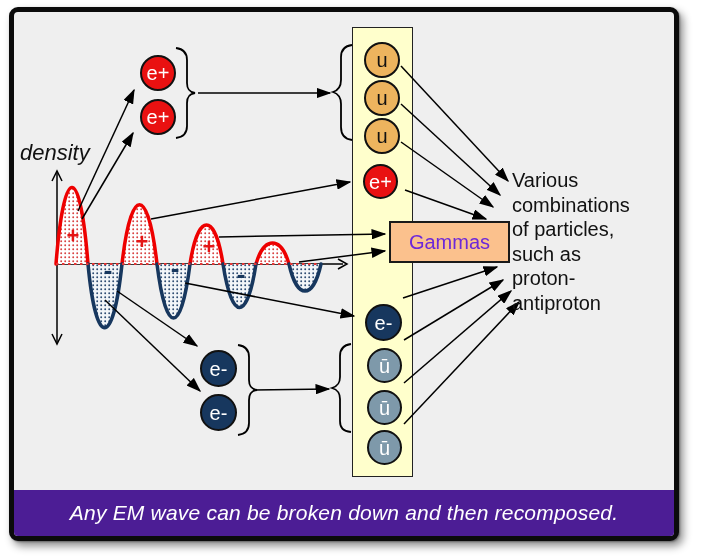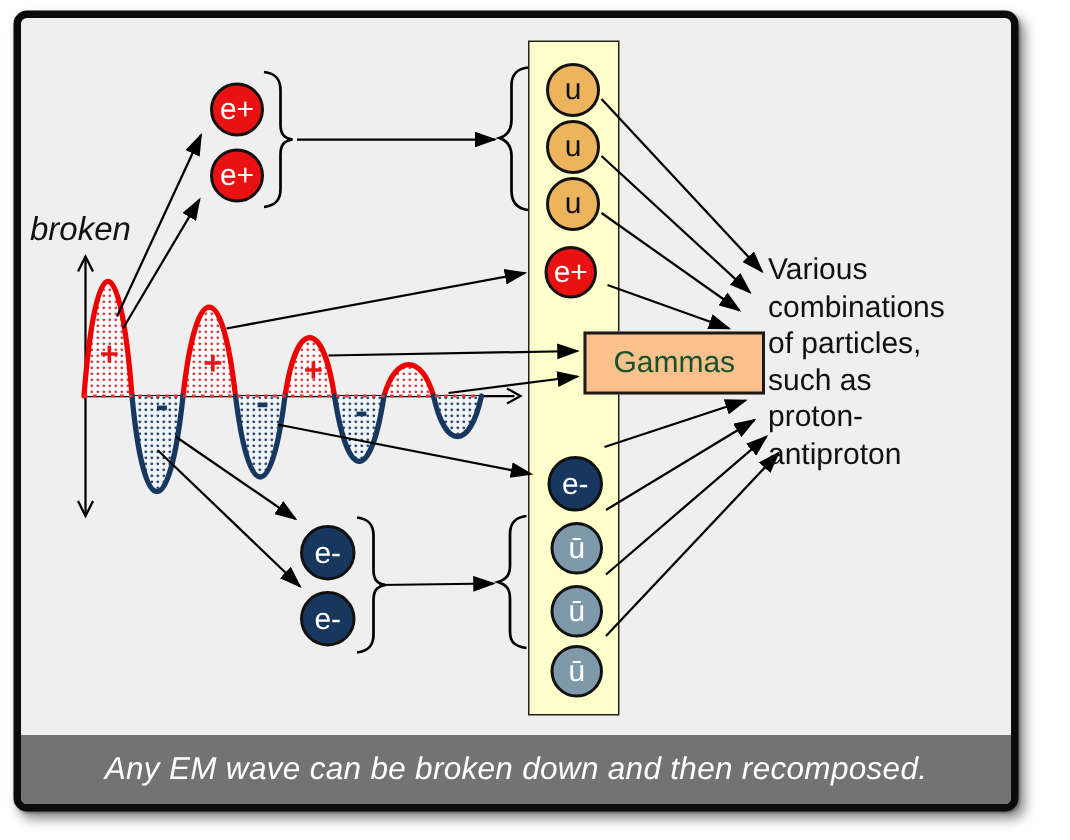--- a/index.html
+++ b/index.html
@@ -3,39 +3,39 @@
 <meta charset="utf-8">
 <style>
   html,body{margin:0;padding:0;background:#ffffff;}
   body{width:713px;height:560px;position:relative;font-family:"Liberation Sans",sans-serif;}
   .stage{position:absolute;left:0;top:0;width:713px;height:560px;}
 
   .frame{position:absolute;left:9px;top:7px;width:670px;height:534px;box-sizing:border-box;
          border:5px solid #0b0b0b;border-radius:9px;background:#efefef;
          box-shadow:4px 5px 8px rgba(0,0,0,.45), 1px 1px 2px rgba(0,0,0,.35);}
 
-  .caption-bar{position:absolute;left:14px;top:490px;width:660px;height:46px;background:#737373;
+  .caption-bar{position:absolute;left:14px;top:490px;width:660px;height:46px;background:#4c1d95;
          border-radius:0 0 4px 4px;display:flex;align-items:center;justify-content:center;}
   .caption-text{color:#fff;font-style:italic;font-size:21px;letter-spacing:.2px;}
 
   .strip{position:absolute;left:352px;top:27px;width:61px;height:450px;background:#ffffcc;
          border:1px solid #222;box-sizing:border-box;}
 
   svg.overlay{position:absolute;left:0;top:0;width:713px;height:560px;}
 
   .circ{position:absolute;border-radius:50%;display:flex;align-items:center;justify-content:center;
         box-sizing:border-box;border:2px solid #111;font-size:20px;line-height:1;}
   .red{background:#e91111;color:#fff;}
   .navy{background:#17375e;color:#fff;}
   .gold{background:#edb45e;color:#111;}
   .slate{background:#7e99aa;color:#fff;}
 
   .gammas{position:absolute;left:389px;top:221px;width:121px;height:42px;background:#fbc18d;
           border:2px solid #1a1a1a;box-sizing:border-box;display:flex;align-items:center;justify-content:center;
-          font-size:20px;color:#14532d;}
+          font-size:20px;color:#6d28d9;}
 
   .density-label{position:absolute;left:20px;top:140px;font-size:22px;font-style:italic;color:#111;}
 
   .side-note{position:absolute;left:512px;top:168px;width:165px;font-size:20px;line-height:24.5px;
              color:#111;white-space:pre-line;}
 
   .sign{position:absolute;transform:translate(-50%,-50%);font-weight:bold;}
   .plus{color:#e51515;font-size:22px;}
   .minus{color:#17375e;font-size:26px;}
 </style>
@@ -110,21 +110,21 @@
     </g>
   </svg>
 
   <span class="sign plus" style="left:73px;top:236px;">+</span>
   <span class="sign plus" style="left:142px;top:242px;">+</span>
   <span class="sign plus" style="left:209px;top:247px;">+</span>
   <span class="sign minus" style="left:108px;top:270px;">-</span>
   <span class="sign minus" style="left:175px;top:268px;">-</span>
   <span class="sign minus" style="left:241px;top:274px;">-</span>
 
-  <div class="density-label">broken</div>
+  <div class="density-label">density</div>
 
   <div class="circ red" style="left:140px;top:55px;width:36px;height:36px;">e+</div>
   <div class="circ red" style="left:140px;top:99px;width:36px;height:36px;">e+</div>
   <div class="circ navy" style="left:200px;top:350px;width:37px;height:37px;">e-</div>
   <div class="circ navy" style="left:200px;top:394px;width:37px;height:37px;">e-</div>
 
   <div class="circ gold" style="left:364px;top:42px;width:36px;height:36px;">u</div>
   <div class="circ gold" style="left:364px;top:80px;width:36px;height:36px;">u</div>
   <div class="circ gold" style="left:364px;top:118px;width:36px;height:36px;">u</div>
   <div class="circ red" style="left:363px;top:164px;width:35px;height:35px;">e+</div>

